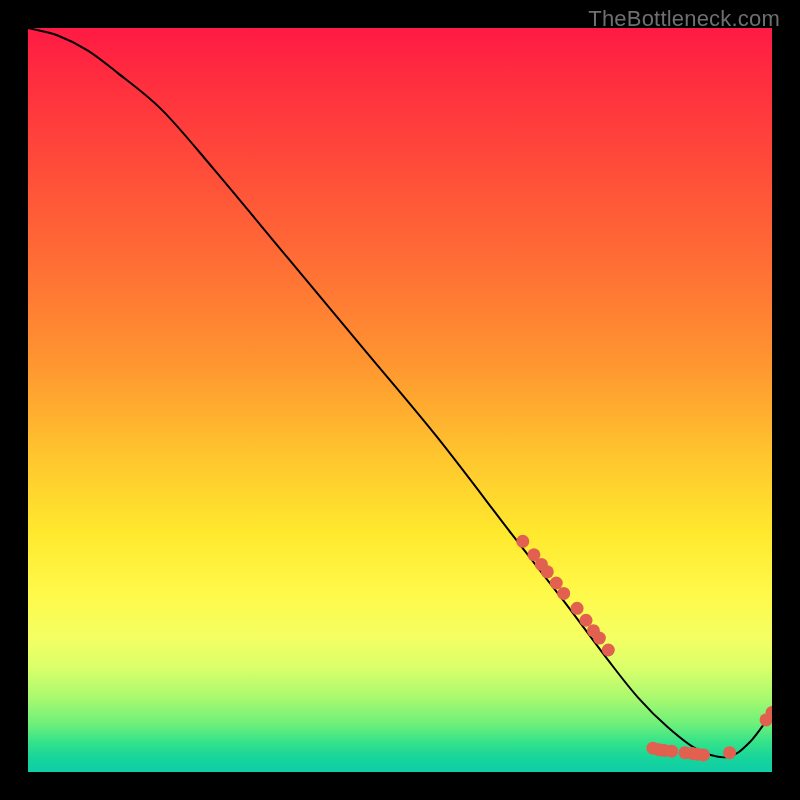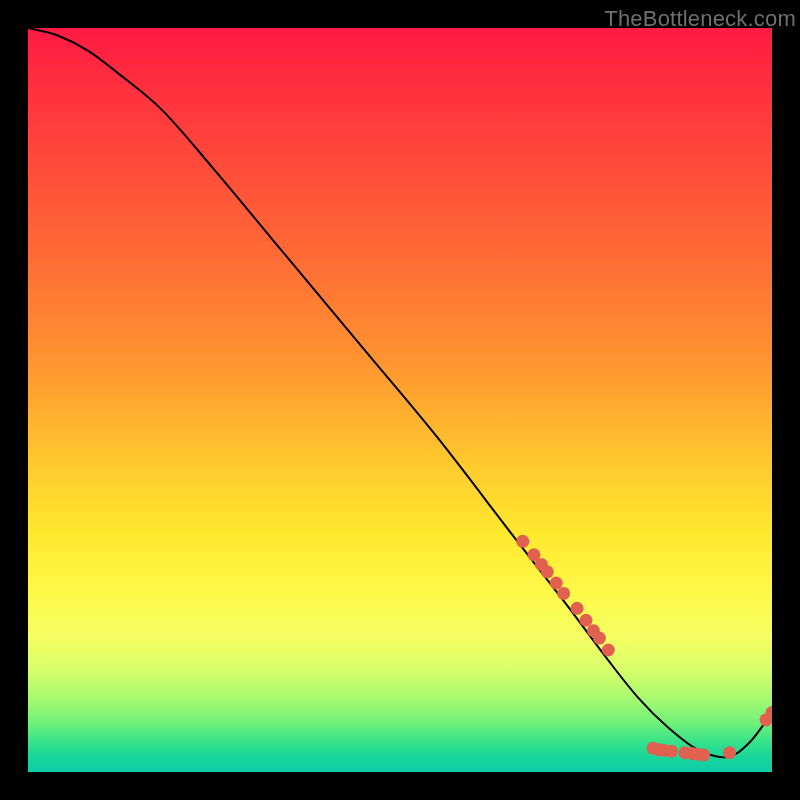--- a/index.html
+++ b/index.html
@@ -39,21 +39,21 @@
       #a9f96f 90%,
       #6ef07a 93.5%,
       #35e28a 96%,
       #18d59a 98%,
       #0fcda8 100%
     );
   }
   .watermark {
     position: absolute;
     top: 6px;
-    right: 4px;
+    right: 20px;
     color: #6f6f6f;
     font-size: 22px;
     font-weight: 400;
     letter-spacing: 0.2px;
     user-select: none;
   }
   svg.curve {
     position: absolute;
     left: 0;
     top: 0;

